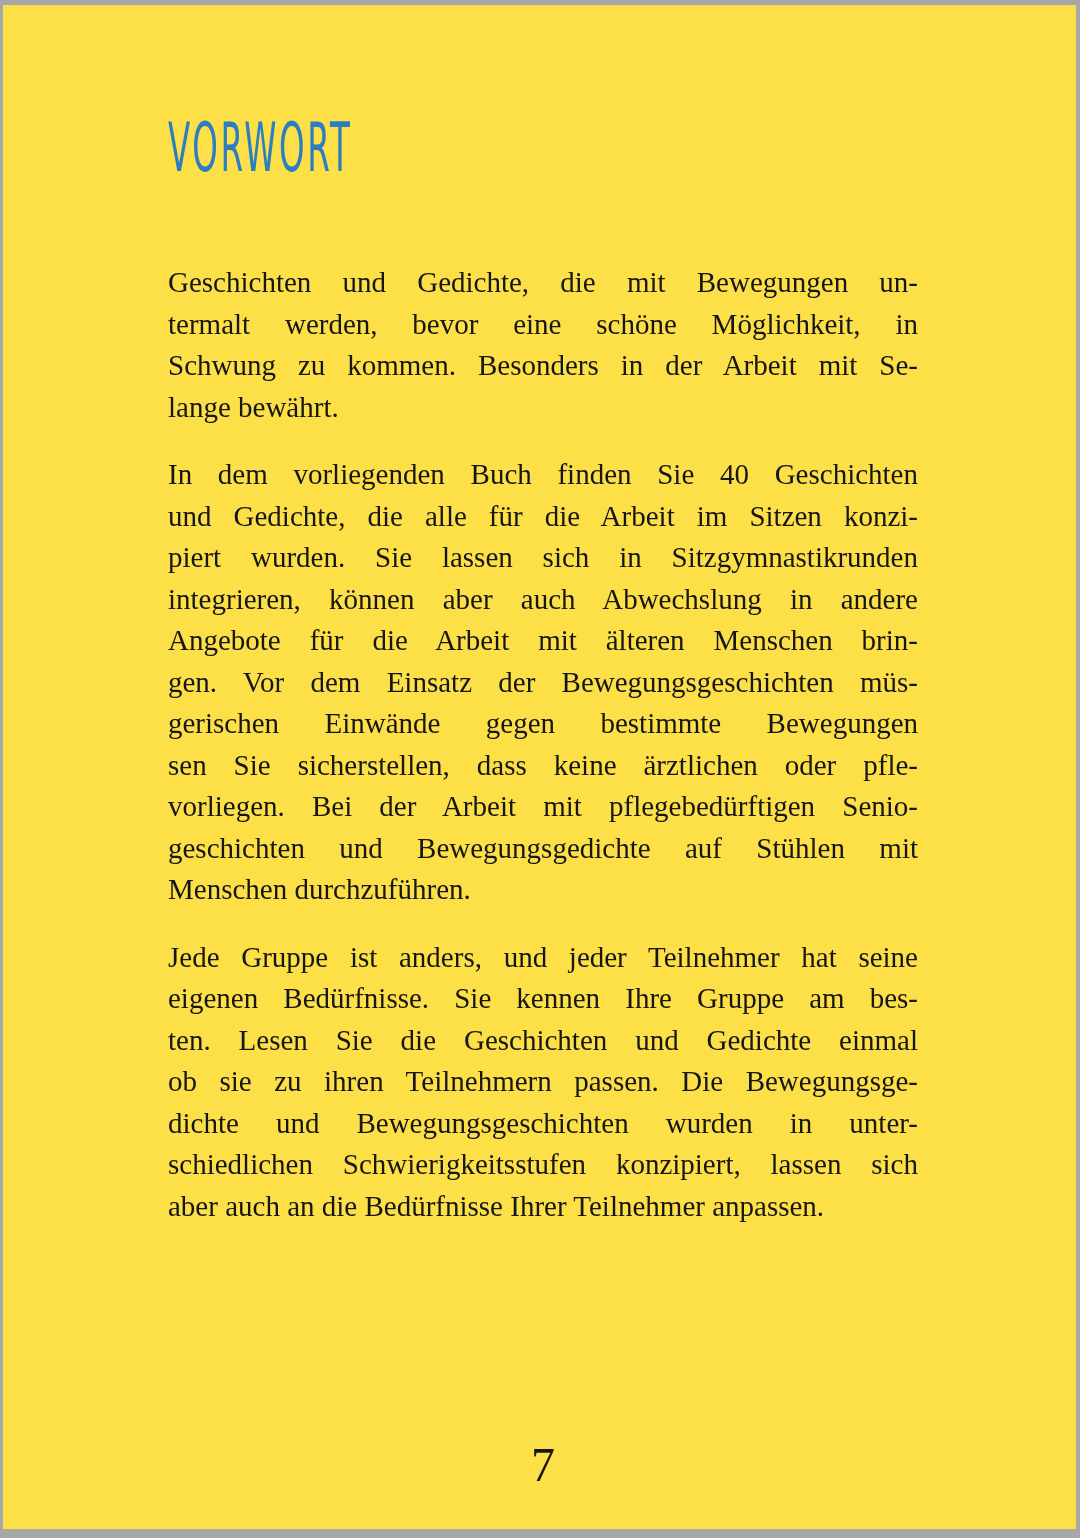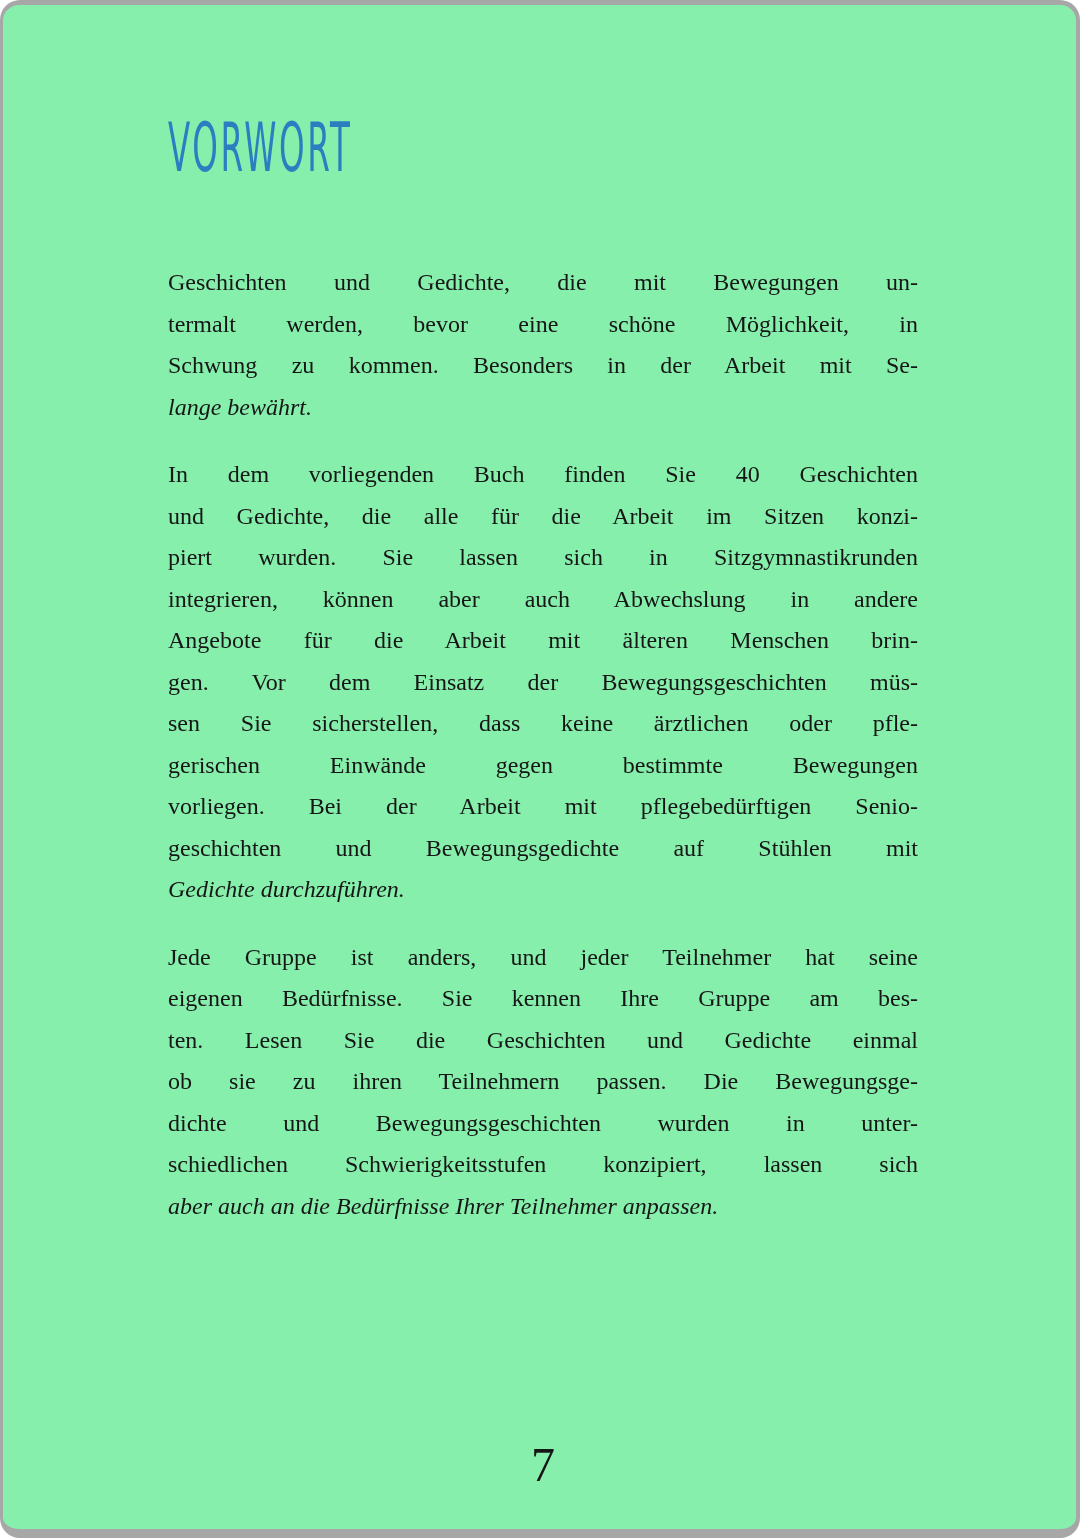--- a/index.html
+++ b/index.html
@@ -5,62 +5,60 @@
   html, body {
     margin: 0;
     padding: 0;
     background: #ffffff;
   }
   .page-frame {
     position: relative;
     width: 1080px;
     height: 1538px;
     box-sizing: border-box;
-    background: #86efac;
+    background: #fde047;
     border-top: 5px solid #a7a7a7;
     border-bottom: 9px solid #a7a7a7;
     border-left: 3px solid #a7a7a7;
     border-right: 4px solid #a7a7a7;
     overflow: hidden;
     font-family: "Liberation Serif", serif;
     color: #161616;
-    border-radius: 20px;
   }
   .heading {
     position: absolute;
     top: 103px;
     left: 165px;
     font-family: "DejaVu Sans", sans-serif;
     font-size: 50px;
     line-height: 60px;
     letter-spacing: 4px;
     font-weight: normal;
     transform: scale(0.65, 1.34);
     transform-origin: left top;
     white-space: nowrap;
   }
   .body-text {
     position: absolute;
     top: 257px;
     left: 165px;
     width: 750px;
-    font-size: 24px;
+    font-size: 29px;
     line-height: 41.5px;
   }
   .paragraph + .paragraph {
     margin-top: 26px;
   }
   .line {
     text-align: justify;
     text-align-last: justify;
     white-space: normal;
   }
   .line.last {
     text-align-last: left;
-    font-style: italic;
   }
   .page-number {
     position: absolute;
     top: 1436px;
     left: 0;
     width: 1080px;
     text-align: center;
     font-size: 48px;
     line-height: 1;
   }
@@ -78,25 +76,25 @@
         <div class="line">Schwung zu kommen. Besonders in der Arbeit mit Se-</div>
         <div class="line last">lange bewährt.</div>
       </div>
       <div class="paragraph">
         <div class="line">In dem vorliegenden Buch finden Sie 40 Geschichten</div>
         <div class="line">und Gedichte, die alle für die Arbeit im Sitzen konzi-</div>
         <div class="line">piert wurden. Sie lassen sich in Sitzgymnastikrunden</div>
         <div class="line">integrieren, können aber auch Abwechslung in andere</div>
         <div class="line">Angebote für die Arbeit mit älteren Menschen brin-</div>
         <div class="line">gen. Vor dem Einsatz der Bewegungsgeschichten müs-</div>
+        <div class="line">gerischen Einwände gegen bestimmte Bewegungen</div>
         <div class="line">sen Sie sicherstellen, dass keine ärztlichen oder pfle-</div>
-        <div class="line">gerischen Einwände gegen bestimmte Bewegungen</div>
         <div class="line">vorliegen. Bei der Arbeit mit pflegebedürftigen Senio-</div>
         <div class="line">geschichten und Bewegungsgedichte auf Stühlen mit</div>
-        <div class="line last">Gedichte durchzuführen.</div>
+        <div class="line last">Menschen durchzuführen.</div>
       </div>
       <div class="paragraph">
         <div class="line">Jede Gruppe ist anders, und jeder Teilnehmer hat seine</div>
         <div class="line">eigenen Bedürfnisse. Sie kennen Ihre Gruppe am bes-</div>
         <div class="line">ten. Lesen Sie die Geschichten und Gedichte einmal</div>
         <div class="line">ob sie zu ihren Teilnehmern passen. Die Bewegungsge-</div>
         <div class="line">dichte und Bewegungsgeschichten wurden in unter-</div>
         <div class="line">schiedlichen Schwierigkeitsstufen konzipiert, lassen sich</div>
         <div class="line last">aber auch an die Bedürfnisse Ihrer Teilnehmer anpassen.</div>
       </div>

